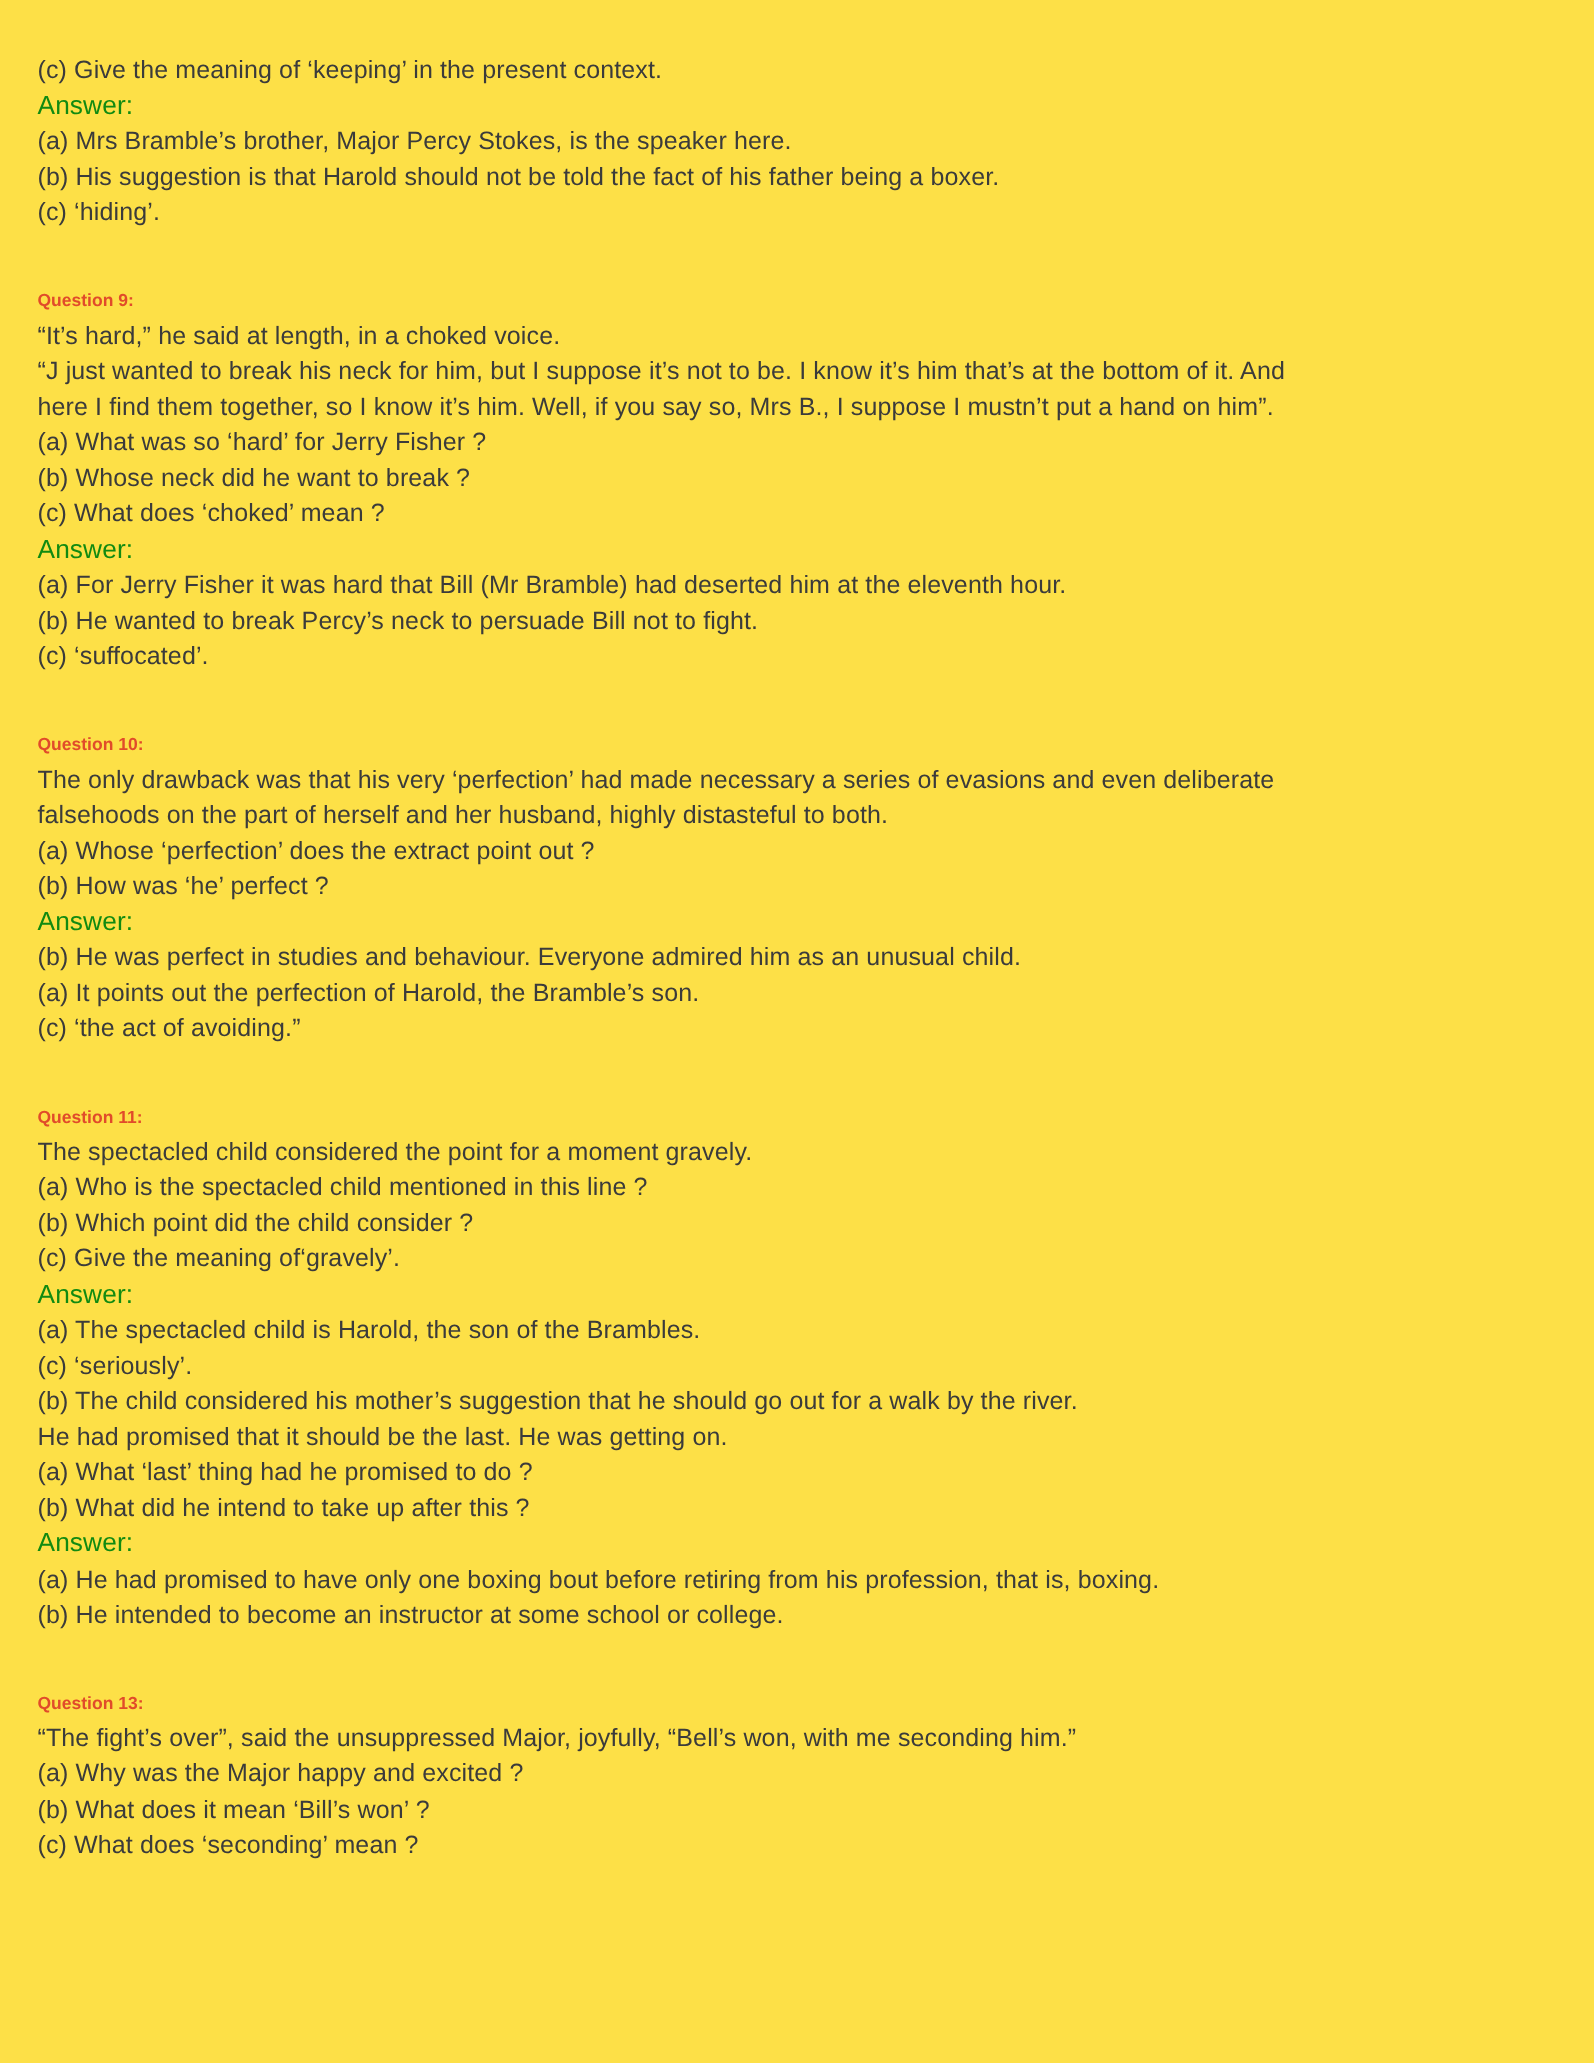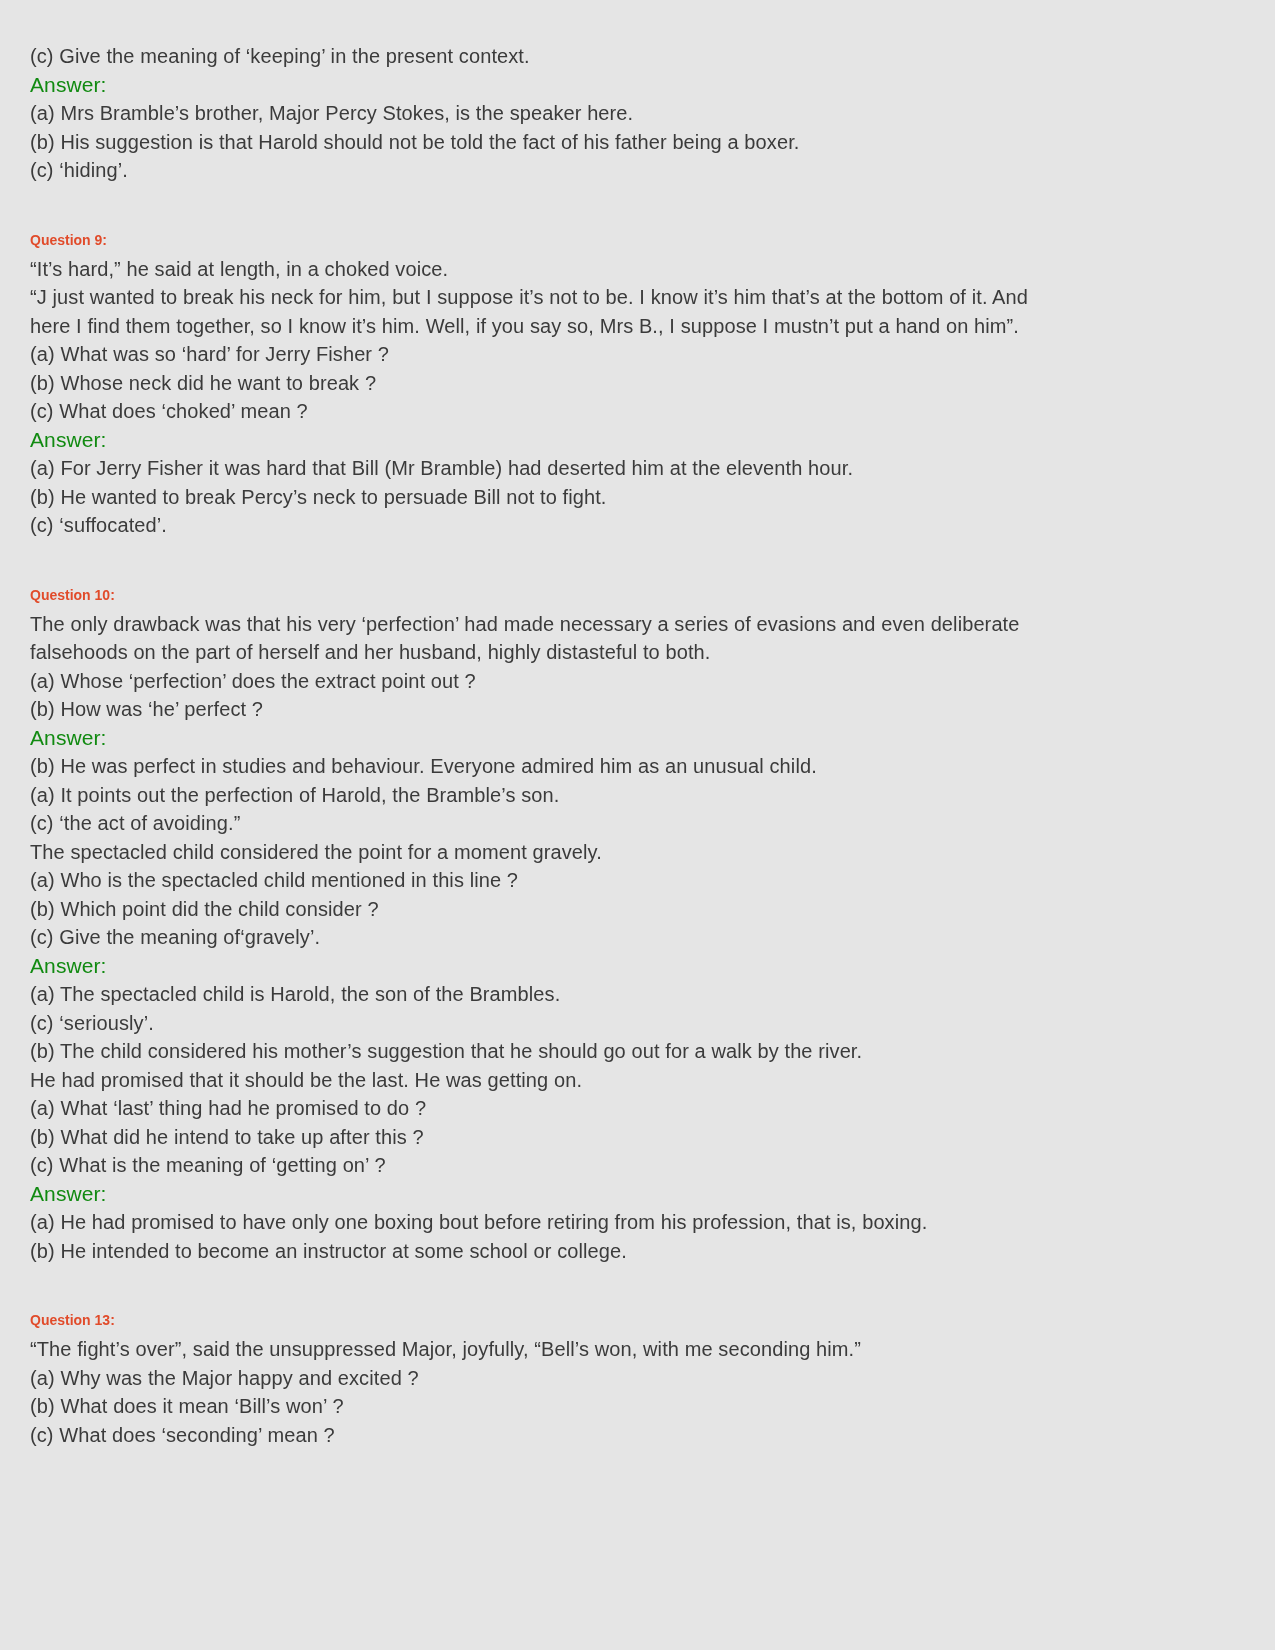--- a/index.html
+++ b/index.html
@@ -6,21 +6,21 @@
     margin: 0;
     padding: 0;
     background: #ffffff;
   }
   .page {
     position: relative;
     width: 1275px;
     height: 1650px;
     box-sizing: border-box;
     padding: 42px 28px 0 30px;
-    background: #e5e5e5;
+    background: #fde047;
     overflow: hidden;
     font-family: "Liberation Sans", "DejaVu Sans", sans-serif;
   }
   .line {
     margin: 0;
     font-size: 20px;
     line-height: 28.5px;
     color: #3b3b3b;
     letter-spacing: 0.1px;
   }
@@ -70,35 +70,35 @@
     <p class="line">falsehoods on the part of herself and her husband, highly distasteful to both.</p>
     <p class="line">(a) Whose ‘perfection’ does the extract point out ?</p>
     <p class="line">(b) How was ‘he’ perfect ?</p>
     <p class="line ans">Answer:</p>
     <p class="line">(b) He was perfect in studies and behaviour. Everyone admired him as an unusual child.</p>
     <p class="line">(a) It points out the perfection of Harold, the Bramble’s son.</p>
     <p class="line">(c) ‘the act of avoiding.”</p>
   </section>
 
   <section>
+    <h2 class="qh">Question 11:</h2>
     <p class="line">The spectacled child considered the point for a moment gravely.</p>
     <p class="line">(a) Who is the spectacled child mentioned in this line ?</p>
     <p class="line">(b) Which point did the child consider ?</p>
     <p class="line">(c) Give the meaning of‘gravely’.</p>
     <p class="line ans">Answer:</p>
     <p class="line">(a) The spectacled child is Harold, the son of the Brambles.</p>
     <p class="line">(c) ‘seriously’.</p>
     <p class="line">(b) The child considered his mother’s suggestion that he should go out for a walk by the river.</p>
   </section>
 
   <section>
     <p class="line">He had promised that it should be the last. He was getting on.</p>
     <p class="line">(a) What ‘last’ thing had he promised to do ?</p>
     <p class="line">(b) What did he intend to take up after this ?</p>
-    <p class="line">(c) What is the meaning of ‘getting on’ ?</p>
     <p class="line ans">Answer:</p>
     <p class="line">(a) He had promised to have only one boxing bout before retiring from his profession, that is, boxing.</p>
     <p class="line">(b) He intended to become an instructor at some school or college.</p>
   </section>
 
   <section>
     <h2 class="qh">Question 13:</h2>
     <p class="line">“The fight’s over”, said the unsuppressed Major, joyfully, “Bell’s won, with me seconding him.”</p>
     <p class="line">(a) Why was the Major happy and excited ?</p>
     <p class="line">(b) What does it mean ‘Bill’s won’ ?</p>

